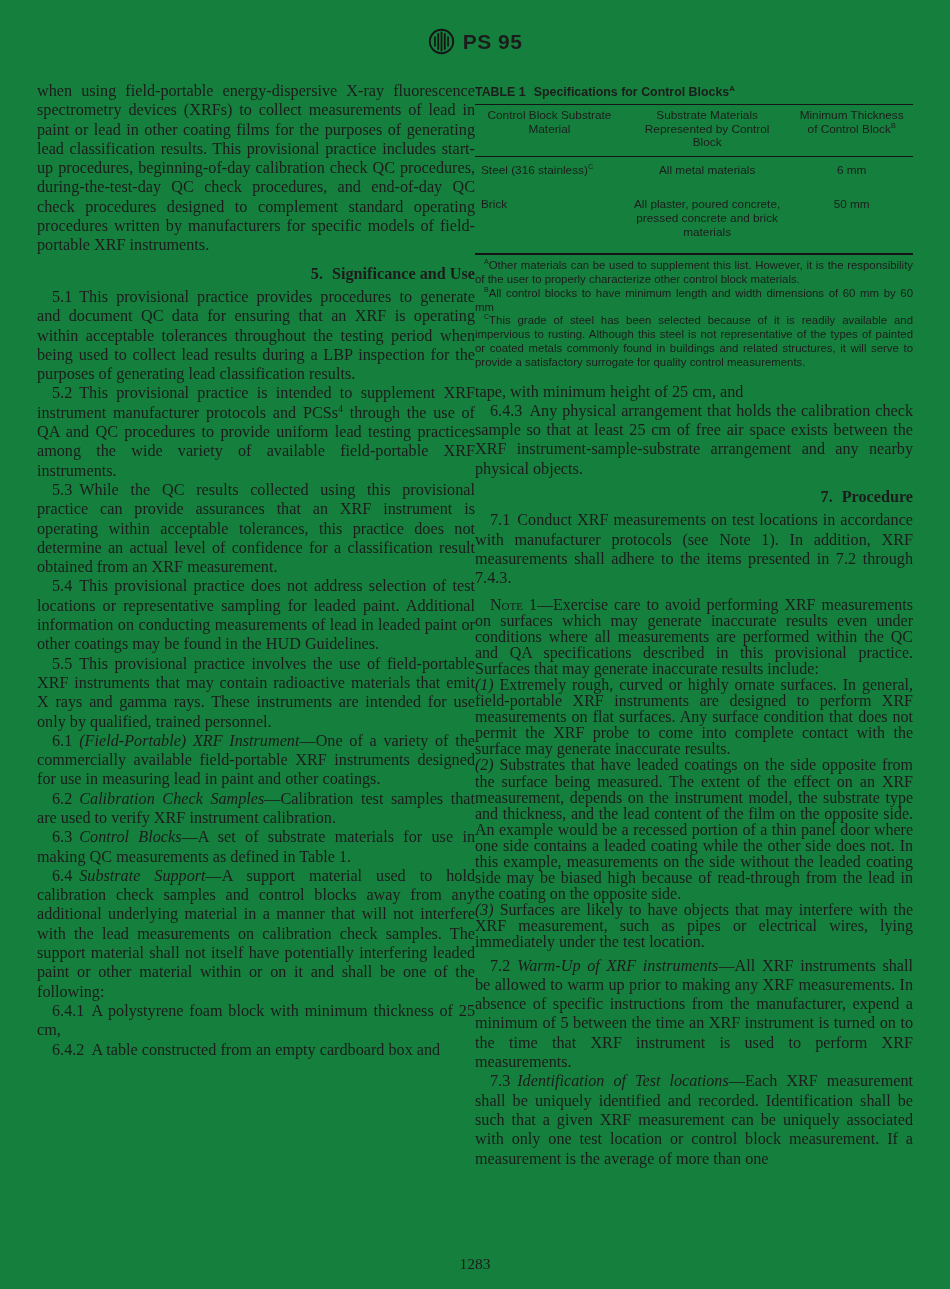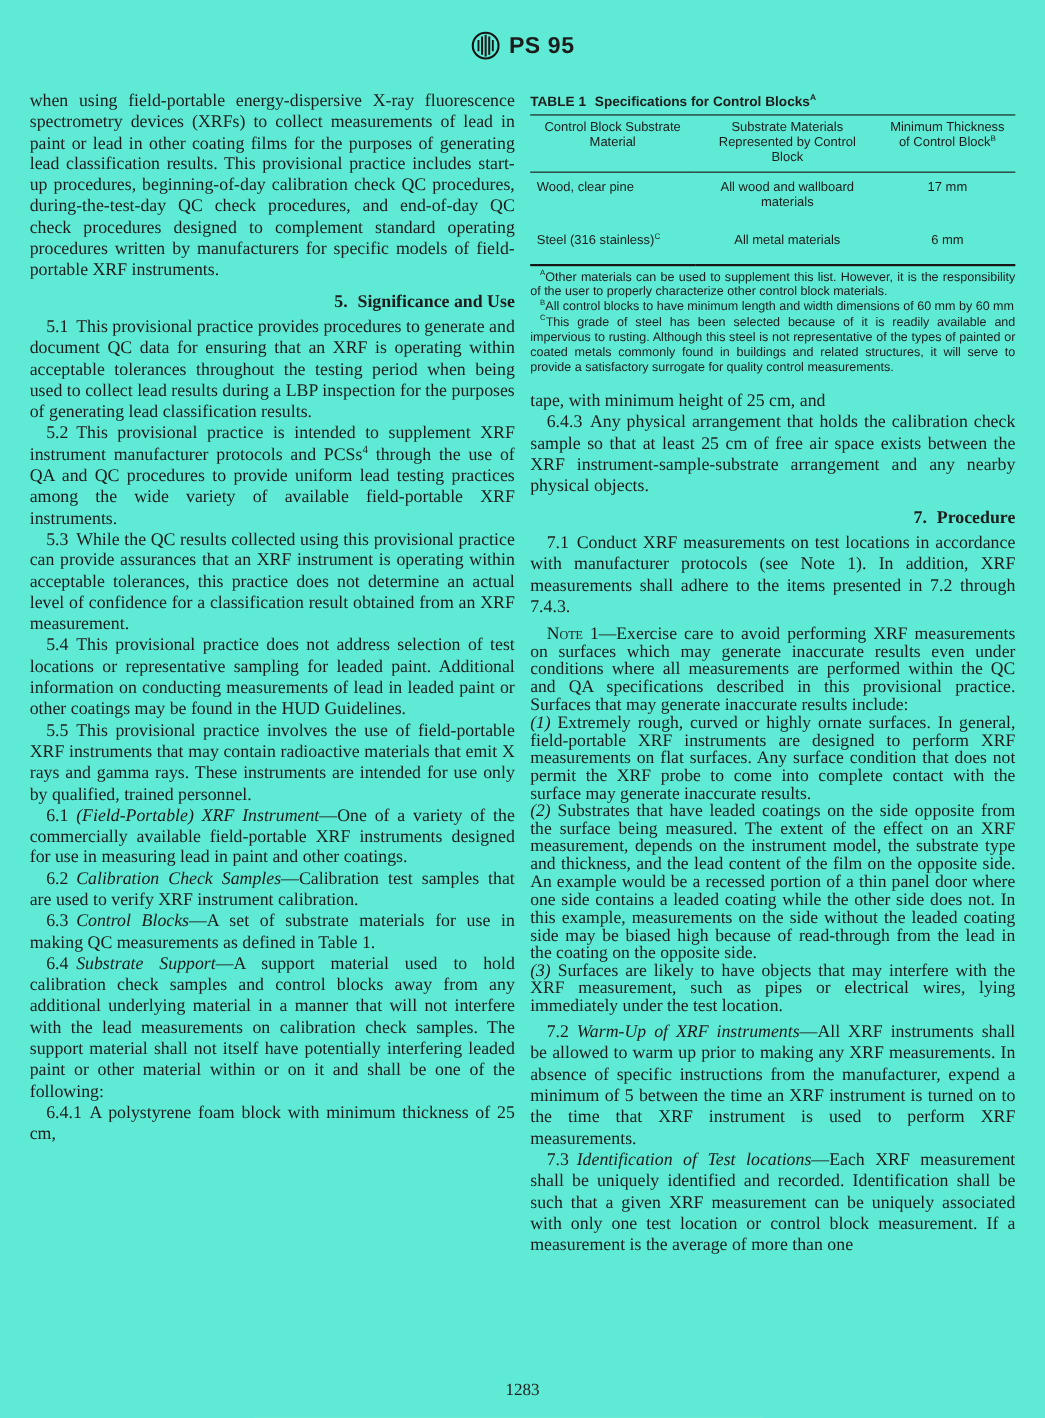--- a/index.html
+++ b/index.html
@@ -1,28 +1,28 @@
 <!DOCTYPE html>
 <html><head>
 <meta charset="utf-8">
 <style>
   html,body{margin:0;padding:0;background:#e8e8e8;}
   .page{
-    width:950px;height:1289px;background:#5eead4;margin:0 auto;
+    width:950px;height:1289px;background:#15803d;margin:0 auto;
     font-family:"Liberation Serif", serif;color:#1c1c1c;
     position:relative;overflow:hidden;box-sizing:border-box;
   }
   .header{ text-align:center; padding-top:28px; height:40px; }
   .header .brand{
     display:inline-flex;align-items:center;gap:8px;
     font-family:"Liberation Sans", sans-serif;font-weight:bold;font-size:21px;
     letter-spacing:0.5px;
   }
   .logo{width:27px;height:27px;display:inline-block;}
-  .columns{display:flex;gap:14px;padding:0 27px;margin-top:14px;}
+  .columns{display:flex;gap:0;padding:0 37px;margin-top:14px;}
   .col{width:441px;text-align:justify;font-size:16.2px;line-height:19.3px;}
   .para{margin:0;text-indent:15px;}
   .para.noindent{text-indent:0;}
   .pnum{margin-right:7px;}
   .sec-heading{font-weight:bold;text-align:right;text-indent:0;margin:9px 0 4px 0;}
   .sec-heading .hnum{margin-right:9px;}
   .ital{font-style:italic;}
   sup{font-size:0.62em;vertical-align:super;line-height:0;}
   
   .tablewrap{font-family:"Liberation Sans", sans-serif;margin-top:3px;}
@@ -120,47 +120,50 @@
       </p>
 
       <p class="para">
         <span class="pnum">6.4</span><span class="ital">Substrate Support</span><span>—A support material used to hold calibration check samples and control blocks away from any additional underlying material in a manner that will not interfere with the lead measurements on calibration check samples. The support material shall not itself have potentially interfering leaded paint or other material within or on it and shall be one of the following:</span>
       </p>
 
       <p class="para">
         <span class="pnum">6.4.1</span><span>A polystyrene foam block with minimum thickness of 25 cm,</span>
       </p>
 
+      <p class="para">
+        <span class="pnum">6.4.2</span><span>A table constructed from an empty cardboard box and</span>
+      </p>
 
     </div>
 
     <div class="col">
 
       <div class="tablewrap">
         <p class="tbl-title">
           <span class="tnum">TABLE 1</span><span>Specifications for Control Blocks</span><sup>A</sup>
         </p>
         <table class="spec">
           <thead>
             <tr>
               <th><span>Control Block Substrate Material</span></th>
               <th><span>Substrate Materials Represented by Control Block</span></th>
               <th><span>Minimum Thickness of Control Block</span><sup>B</sup></th>
             </tr>
           </thead>
           <tbody>
             <tr>
-              <td class="c0"><span>Wood, clear pine</span></td>
-              <td class="c1"><span>All wood and wallboard materials</span></td>
-              <td class="c2"><span>17 mm</span></td>
-            </tr>
-            <tr>
               <td class="c0"><span>Steel (316 stainless)</span><sup>C</sup></td>
               <td class="c1"><span>All metal materials</span></td>
               <td class="c2"><span>6 mm</span></td>
+            </tr>
+            <tr>
+              <td class="c0"><span>Brick</span></td>
+              <td class="c1"><span>All plaster, poured concrete, pressed concrete and brick materials</span></td>
+              <td class="c2"><span>50 mm</span></td>
             </tr>
           </tbody>
         </table>
         <div class="footnotes">
           <p><sup>A</sup><span>Other materials can be used to supplement this list. However, it is the responsibility of the user to properly characterize other control block materials.</span></p>
           <p><sup>B</sup><span>All control blocks to have minimum length and width dimensions of 60 mm by 60 mm</span></p>
           <p><sup>C</sup><span>This grade of steel has been selected because of it is readily available and impervious to rusting. Although this steel is not representative of the types of painted or coated metals commonly found in buildings and related structures, it will serve to provide a satisfactory surrogate for quality control measurements.</span></p>
         </div>
       </div>
 

